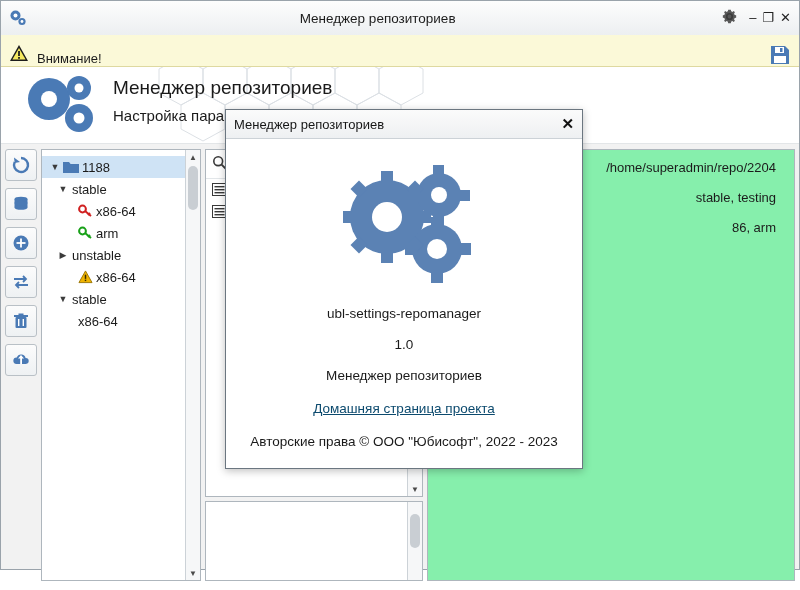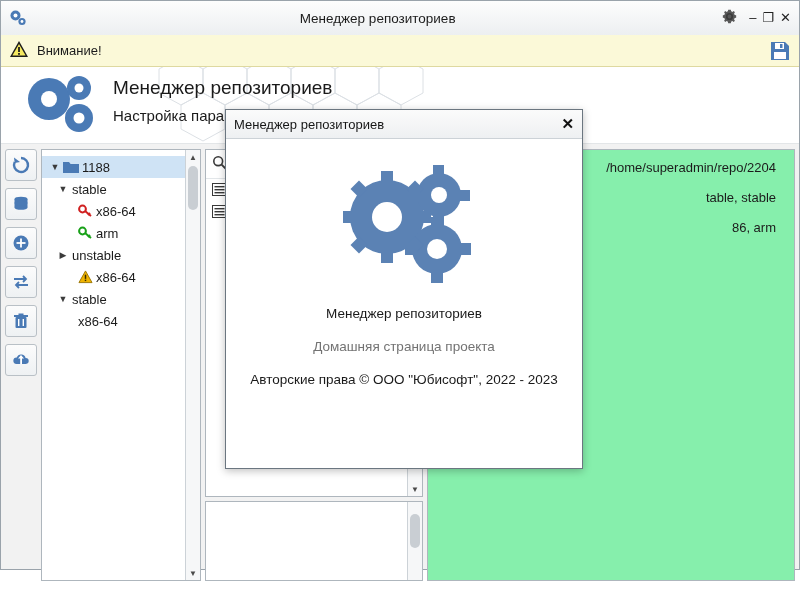--- a/index.html
+++ b/index.html
@@ -32,21 +32,21 @@
   .tb-right { display: flex; align-items: center; gap: 10px; padding-right: 8px; }
   .win-btns { display: flex; align-items: flex-end; gap: 6px; color: #222; }
   .win-btn { font-size: 13px; line-height: 12px; cursor: default; }
   .gear-svg { display: block; }
 
   
   .warnbar {
     position: absolute; top: 34px; left: 0; right: 0; height: 32px;
     background: #fbf9d8;
     border-bottom: 1px solid #ded9a0;
-    display: flex; align-items: center;
+    display: flex; align-items: flex-end;
     padding: 0 8px;
     box-sizing: border-box;
   }
   .warn-text { margin-left: 8px; font-size: 13px; color: #1b1b1b; }
   .warn-spacer { flex: 1; }
   .save-icon { width: 22px; height: 22px; }
 
   
   .banner {
     position: absolute; top: 66px; left: 0; right: 0; height: 76px;
@@ -164,22 +164,22 @@
     padding: 0 8px;
     font-size: 13px; color: #161616;
   }
   .dlg-title .t { flex: 1; }
   .dlg-close { font-size: 15px; font-weight: bold; color: #111; cursor: default; }
   .dlg-body { text-align: center; padding-top: 18px; }
   .dlg-name { margin-top: 16px; font-size: 13.5px; color: #1a1a1a; }
   .dlg-version { margin-top: 16px; font-size: 13.5px; color: #1a1a1a; }
   .dlg-desc { margin-top: 16px; font-size: 13.5px; color: #1a1a1a; }
   .dlg-link {
-    margin-top: 18px; font-size: 13.5px; color: #737373;
-    cursor: default;
+    margin-top: 18px; font-size: 13.5px; color: #0c4a6e;
+    text-decoration: underline; cursor: default;
   }
   .dlg-copy { margin-top: 18px; font-size: 13.5px; color: #1a1a1a; }
 </style>
 </head>
 <body>
 
 <div id="app">
 
   <div class="titlebar">
     <div class="tb-left-icon">
@@ -425,21 +425,21 @@
   </div>
 
   <div class="bottom-panel">
     <div class="scroll-v">
       <div class="scroll-thumb" style="top:12px; height:34px;"></div>
     </div>
   </div>
 
   <div class="right-panel">
     <div class="right-line">/home/superadmin/repo/2204</div>
-    <div class="right-line">table, stable</div>
+    <div class="right-line">stable, testing</div>
     <div class="right-line">86, arm</div>
   </div>
 
   <div class="dialog">
     <div class="dlg-title">
       <span class="t">Менеджер репозиториев</span>
       <span class="dlg-close">✕</span>
     </div>
     <div class="dlg-body">
       <span>
@@ -465,19 +465,21 @@
             <rect x="102" y="60" width="12" height="12"></rect>
               <rect x="102" y="114" width="12" height="12"></rect>
             <rect x="76" y="86" width="12" height="12"></rect>
               <rect x="130" y="86" width="12" height="12"></rect>
           </g>
           <circle cx="58" cy="60" r="15" fill="#ffffff"></circle>
           <circle cx="110" cy="38" r="8" fill="#ffffff"></circle>
           <circle cx="108" cy="92" r="10" fill="#ffffff"></circle>
         </svg>
       </span>
+      <div class="dlg-name">ubl-settings-repomanager</div>
+      <div class="dlg-version">1.0</div>
       <div class="dlg-desc">Менеджер репозиториев</div>
       <div class="dlg-link">Домашняя страница проекта</div>
       <div class="dlg-copy">Авторские права © ООО "Юбисофт", 2022 - 2023</div>
     </div>
   </div>
 
 </div>
 
 </body></html>

